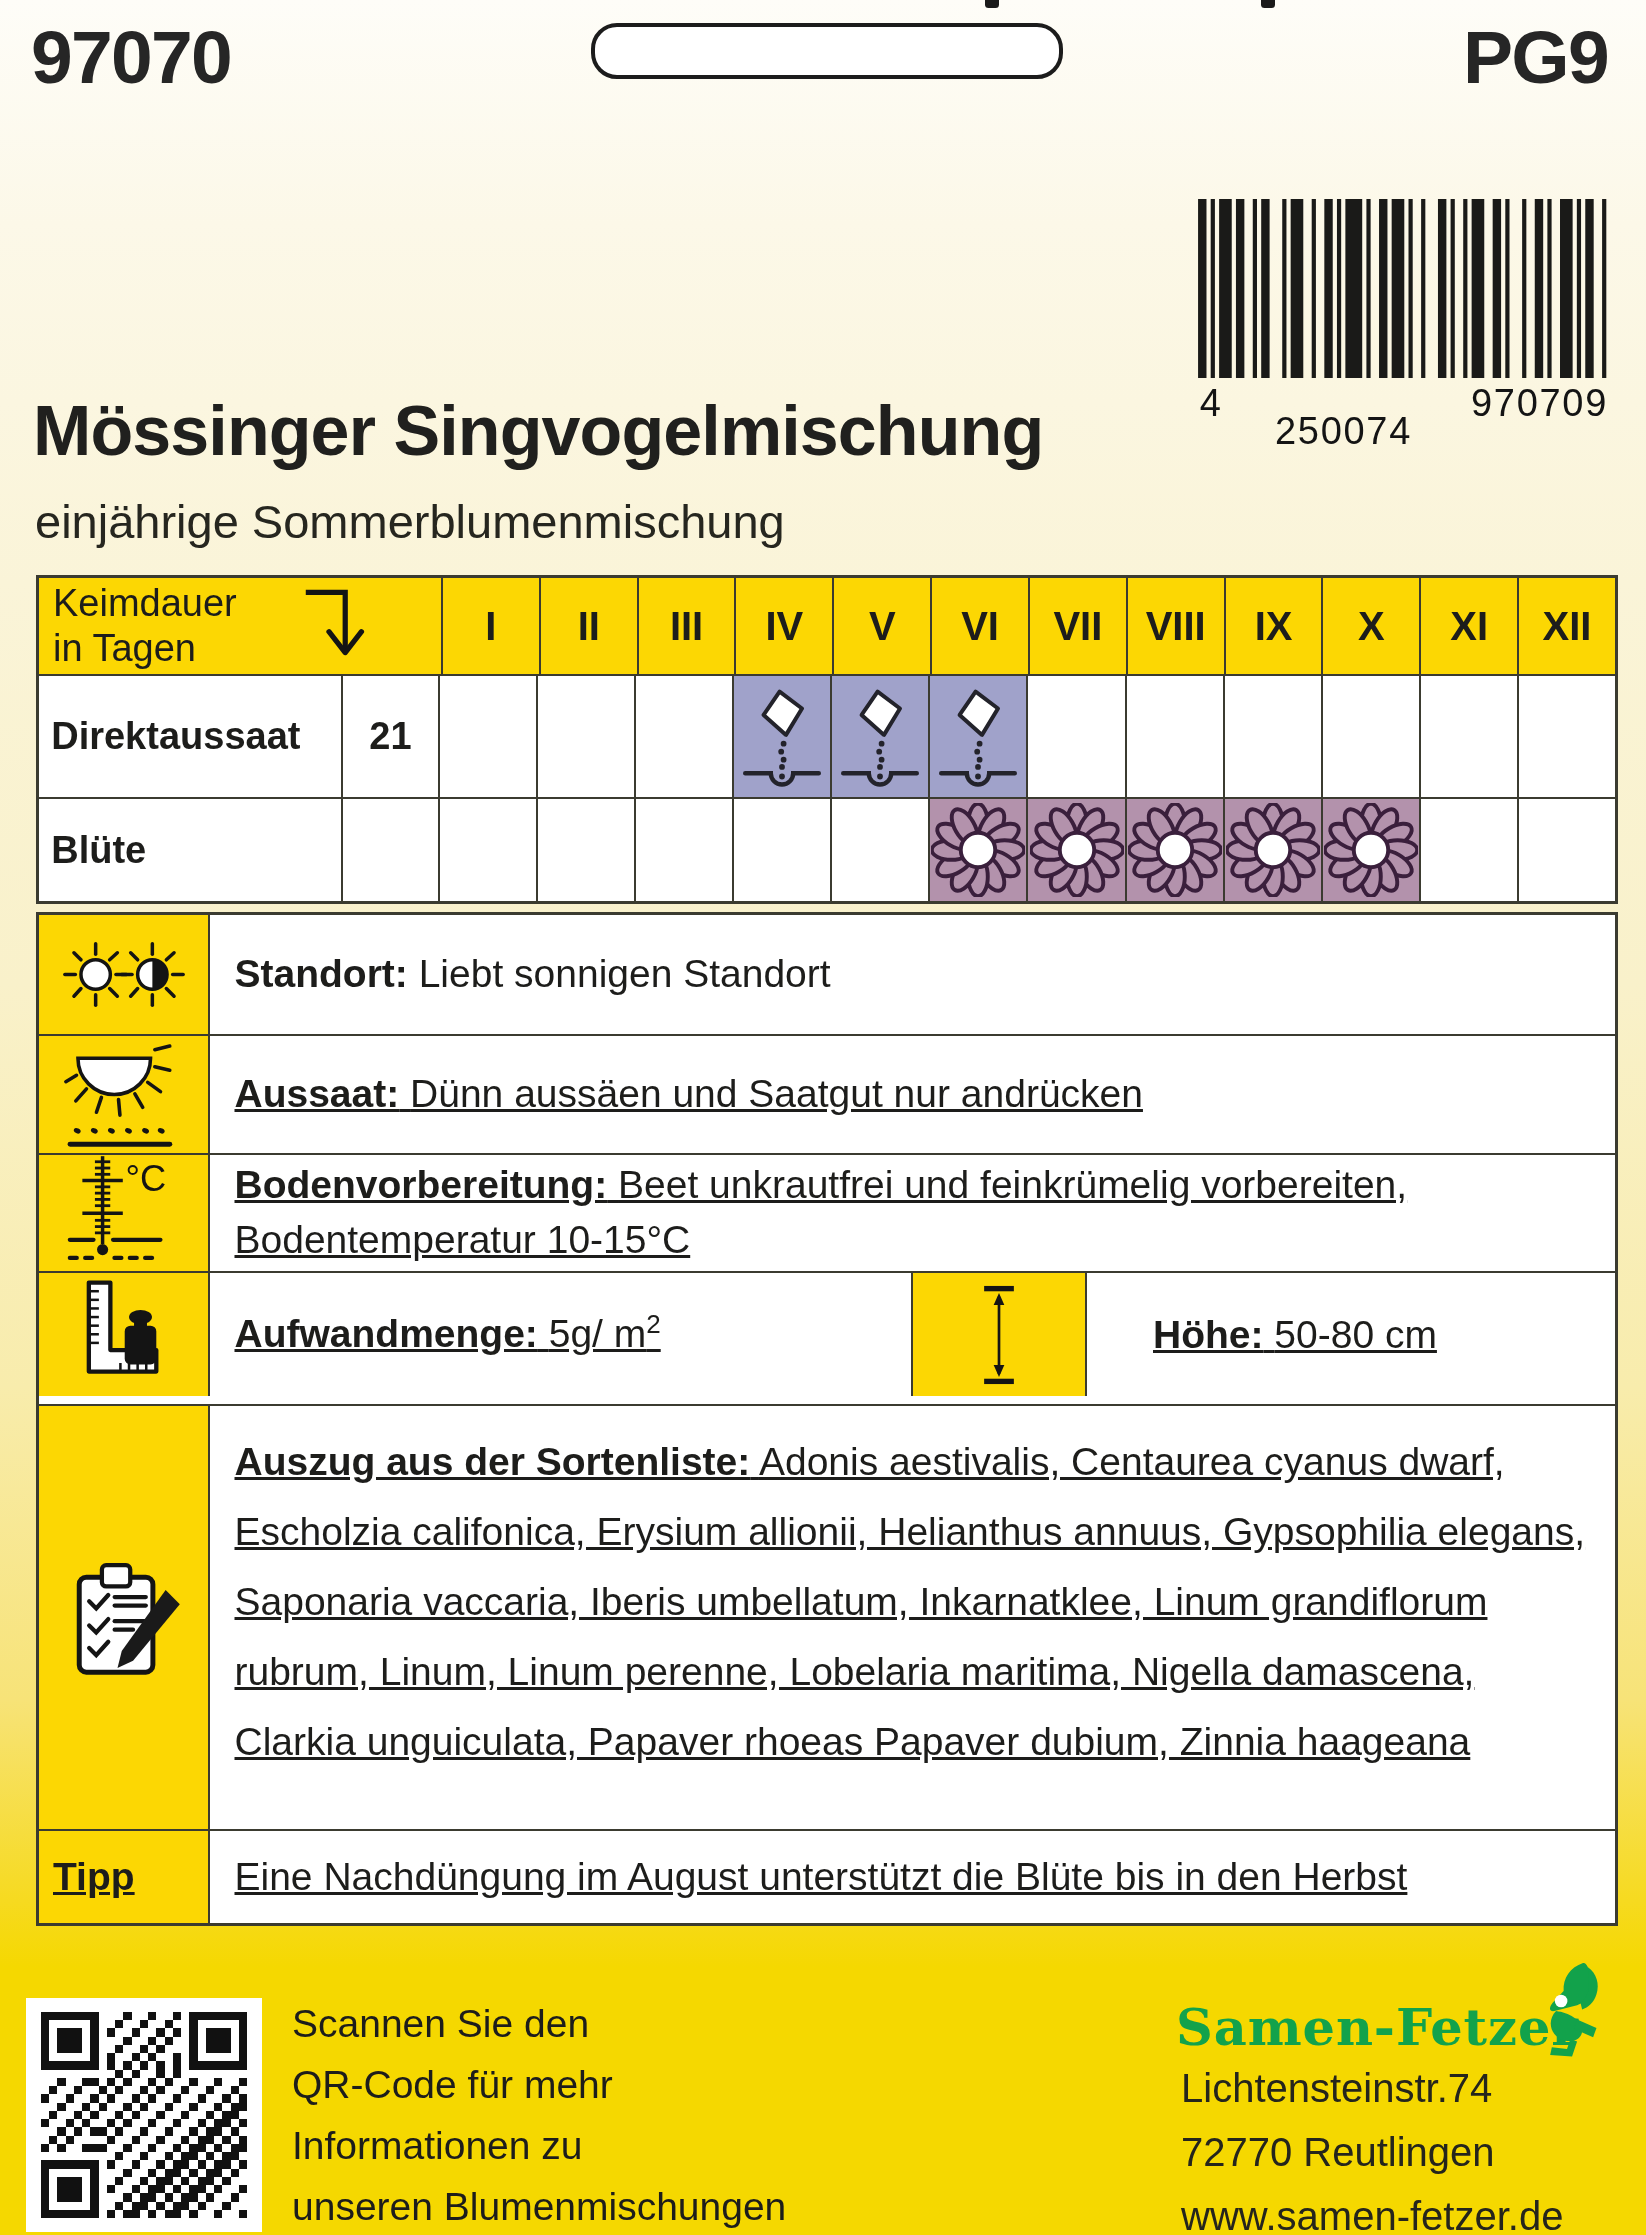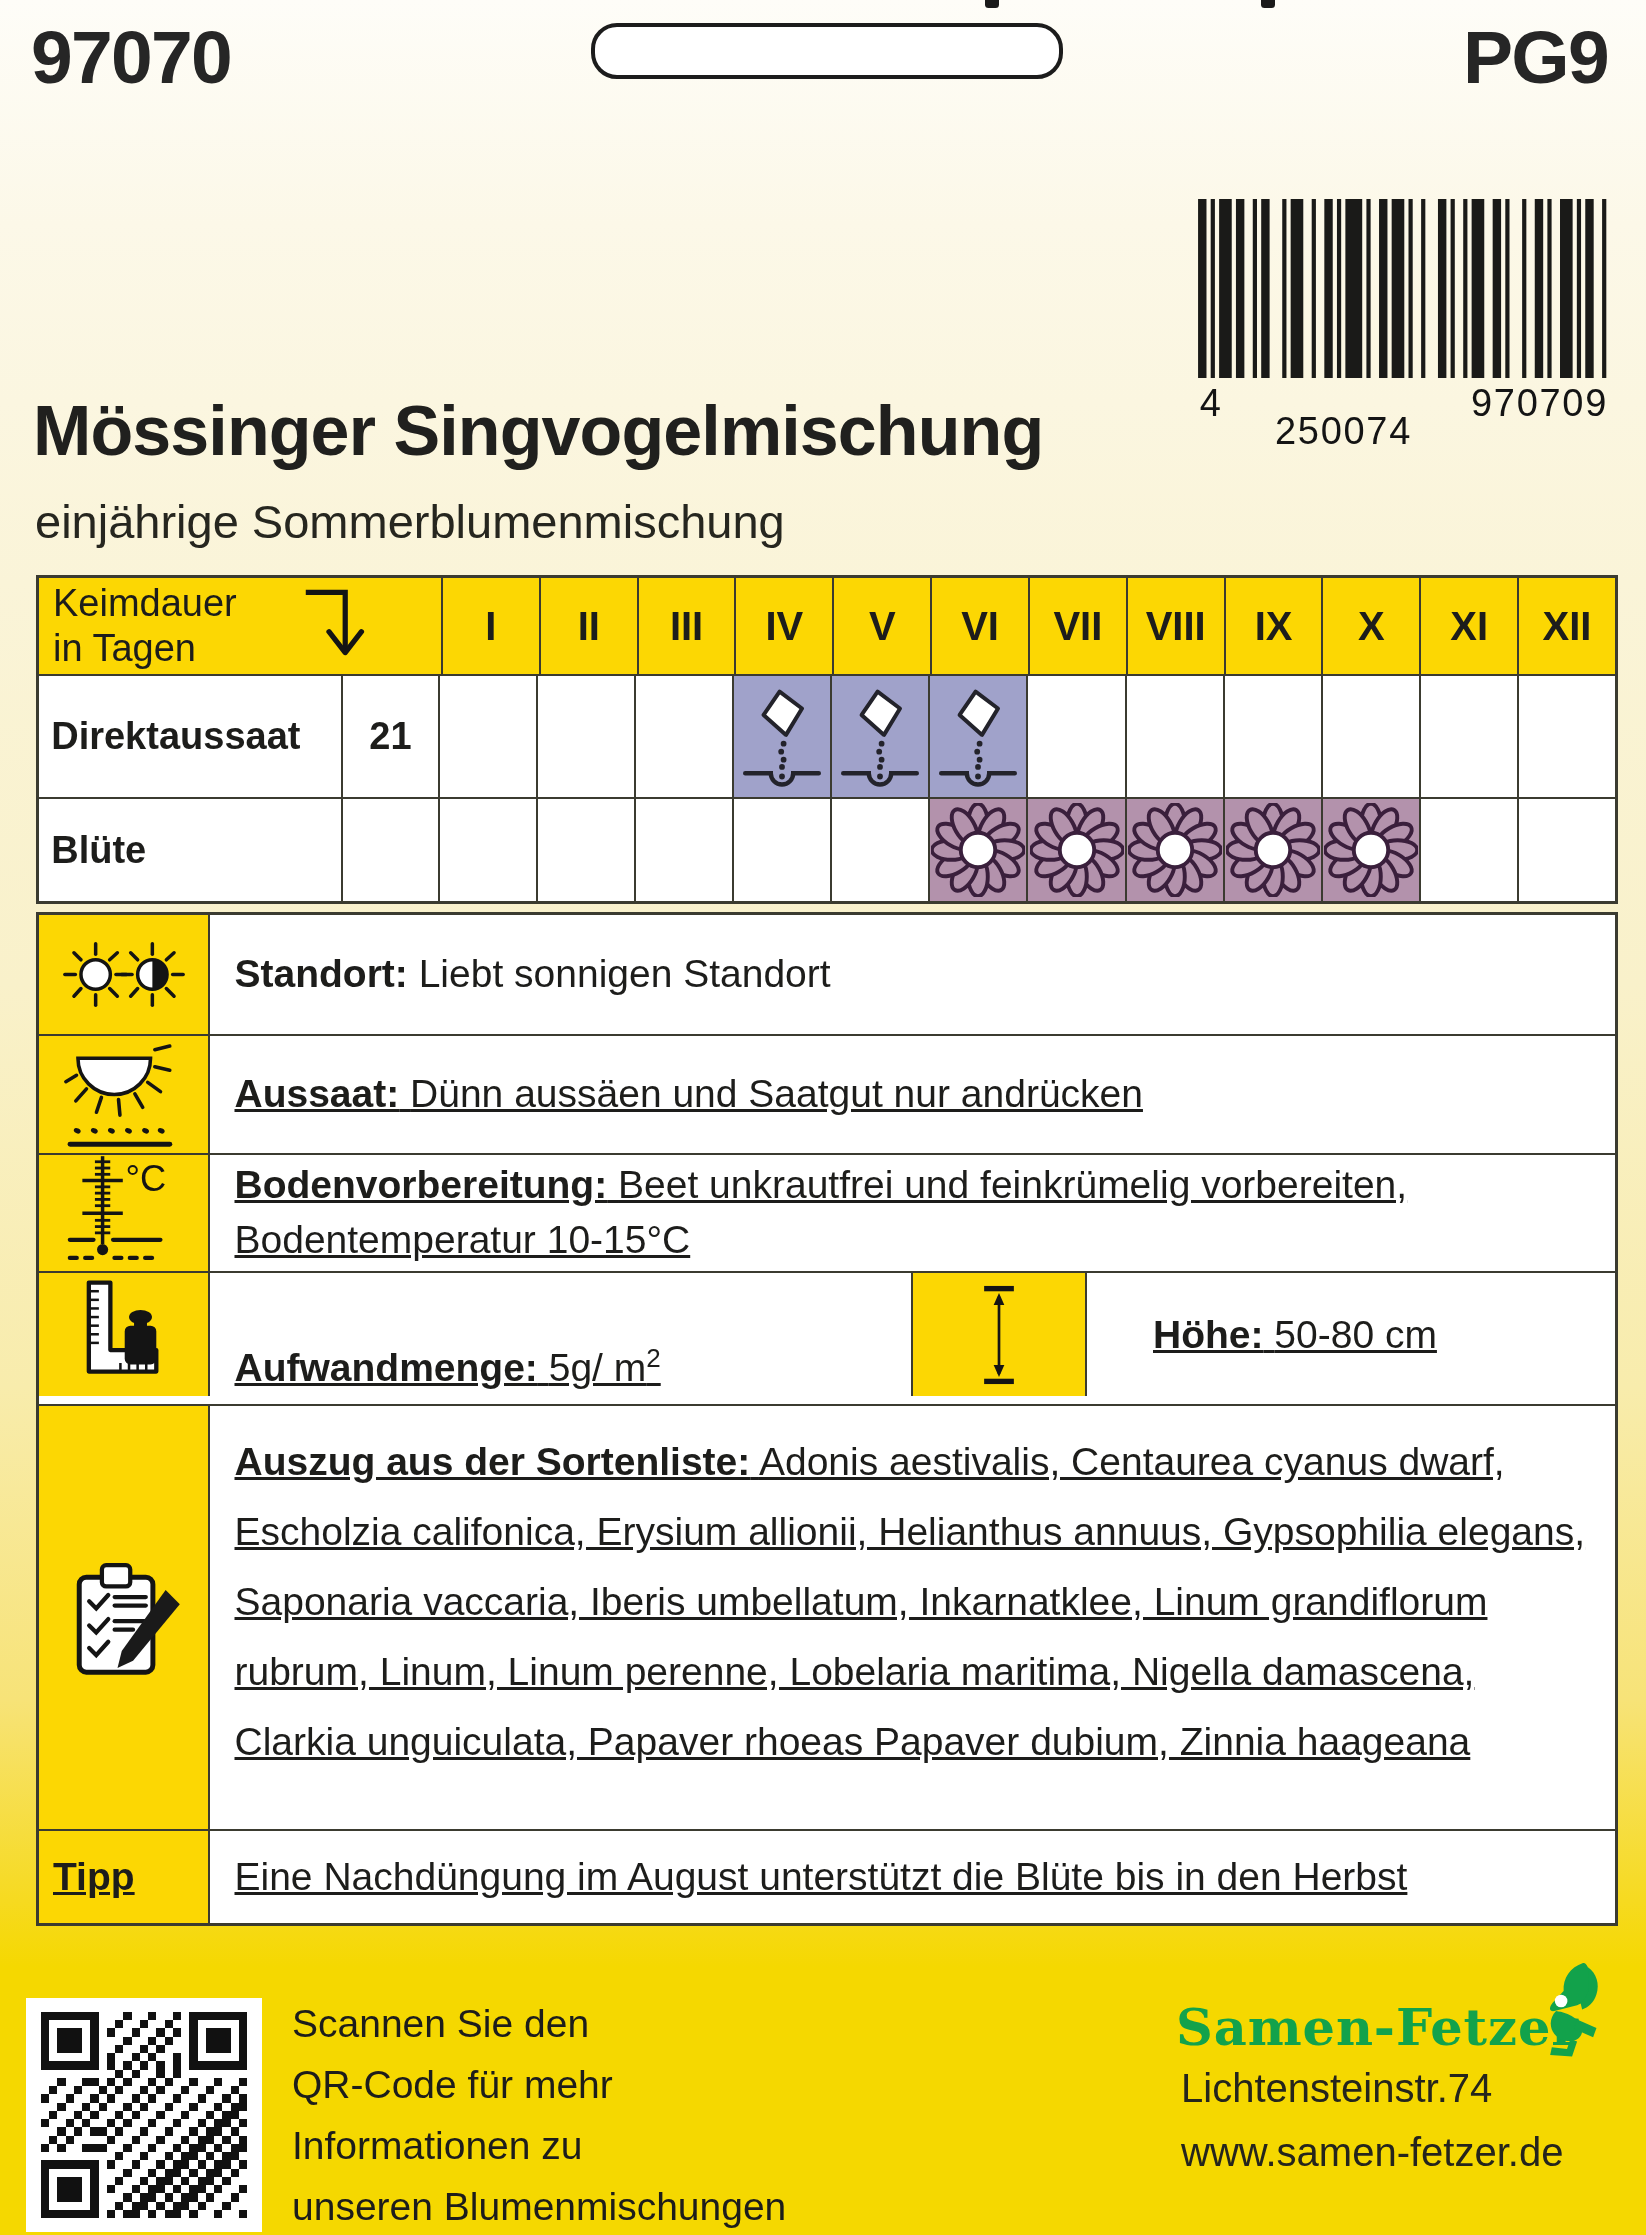--- a/index.html
+++ b/index.html
@@ -46,21 +46,21 @@
   .irow{display:flex;box-sizing:border-box;}
   .irow + .irow{border-top:2.6px solid #3b3b30;text-decoration:underline;}
   .icell{width:171px;flex:0 0 auto;background:#fcd703;border-right:2.6px solid #3b3b30;
     box-sizing:border-box;display:flex;align-items:center;justify-content:center;}
   .tcell{flex:1;display:flex;align-items:center;padding:0 24.5px;font-size:39px;
     line-height:1.4;color:#1d1d1b;box-sizing:border-box;}
   .b{font-weight:bold;}
   .r-standort{height:119px;} .r-aussaat{height:119px;} .r-boden{height:118px;}
   .r-menge{height:125px;} .r-sorten{height:425px;margin-top:8px;} .r-tipp{height:94px;}
   .r-sorten .tcell{align-items:flex-start;padding-top:21px;line-height:70px;display:block;}
-  .tcell-menge{flex:0 0 701px;align-items:flex-end;}
+  .tcell-menge{flex:0 0 701px;}
   .ycell{width:176px;flex:0 0 auto;background:#fcd703;border-left:2.6px solid #3b3b30;
     border-right:2.6px solid #3b3b30;box-sizing:border-box;display:flex;align-items:center;justify-content:center;}
   .hcell{flex:1;display:flex;align-items:center;padding-left:66px;font-size:39px;box-sizing:border-box;}
   .tipp-cell{justify-content:flex-start;padding-left:14px;font-size:39px;font-weight:bold;}
   .sup{font-size:26px;vertical-align:super;line-height:0;}
 
   
   .qr-patch{left:26px;top:1998px;width:236px;height:234px;background:#fff;
     display:flex;align-items:center;justify-content:center;}
   .scan-text{left:292px;top:1993px;font-size:39px;line-height:61px;color:#1d1d1b;}
@@ -693,16 +693,17 @@
       <path d="M57,3 C42,8 33,21 34,36 L21,50 C16,56 17,61 23,60 L50,53 C63,49 69,35 66,19 C64,9 61,2 57,3 Z"></path>
       <path d="M63,8 C73,15 77,28 73,40 C70,50 63,56 56,58 L54,50 C61,45 66,36 63,24 Z"></path>
       <path d="M25,60 C15,70 17,86 30,93 C43,99 56,94 56,83 C55,70 40,62 25,60 Z"></path>
       <path d="M50,70 L73,80 L69,91 L46,81 Z"></path>
       <path d="M42,93 L38,105 L20,103 L18,112 L44,114 L50,96 Z"></path>
     </g>
     <circle cx="31" cy="48" r="7.5" fill="#ffffff"></circle>
   </svg>
   <div class="abs address">
     <div>Lichtensteinstr.74</div>
+    <div>72770 Reutlingen</div>
     <div>www.samen-fetzer.de</div>
   </div>
 </div>
 
 
 </body></html>

